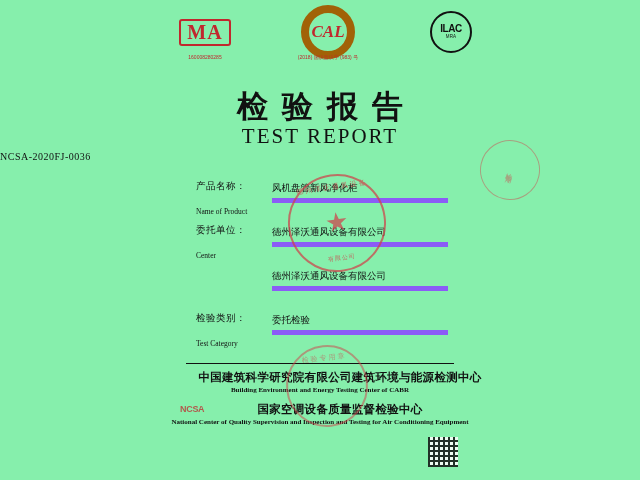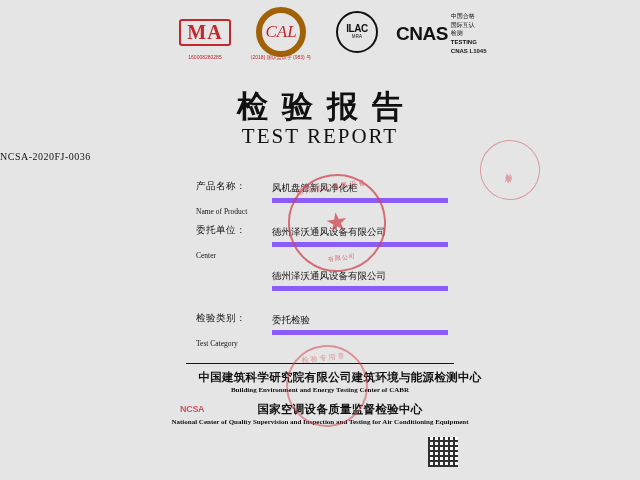--- a/index.html
+++ b/index.html
@@ -11,21 +11,21 @@
     width: 640px;
     height: 480px;
     overflow: hidden;
     font-family: "Liberation Serif", serif;
     color: #111;
   }
   .page {
     position: relative;
     width: 640px;
     height: 480px;
-    background: #e5e5e5;
+    background: #86efac;
   }
 
   
   .marks {
     position: absolute;
     top: 12px;
     left: 168px;
     width: 320px;
     height: 62px;
     display: flex;
@@ -63,28 +63,28 @@
     font-weight: bold;
     font-size: 20px;
     letter-spacing: 1px;
     padding: 1px 6px 2px 6px;
     border-radius: 3px;
     line-height: 1;
   }
   
   .cal-circle {
     width: 38px; height: 38px;
-    border: 6px solid #a16207;
+    border: 8px solid #a16207;
     border-radius: 50%;
     color: #c1272d;
     display: flex;
     align-items: center;
     justify-content: center;
     font-family: "Liberation Serif", serif;
-    font-weight: normal;
+    font-weight: bold;
     font-size: 17px;
     font-style: italic;
   }
   
   .ilac-circle {
     width: 38px; height: 38px;
     border: 2px solid #111;
     border-radius: 50%;
     display: flex;
     flex-direction: column;
@@ -341,32 +341,20 @@
     <div class="mark">
       <div class="mark-logo">
         <span class="ilac-circle">
           <span class="ilac-top">ILAC</span>
           <span class="ilac-bot">MRA</span>
         </span>
       </div>
       <div class="mark-caption black"></div>
     </div>
 
-    <div class="mark" style="width:92px; flex-direction:row; align-items:center; gap:3px;">
-      <div class="mark-logo">
-        <span class="cnas-text">CNAS</span>
-      </div>
-      <div class="cnas-block">
-        <div>中国合格</div>
-        <div>国际互认</div>
-        <div>检测</div>
-        <div class="bold">TESTING</div>
-        <div class="bold">CNAS L1045</div>
-      </div>
-    </div>
 
   </div>
 
   <div class="title-cn">检验报告</div>
   <div class="title-en">TEST REPORT</div>
   <div class="report-no">NCSA-2020FJ-0036</div>
 
   <div class="fields">
 
     <div class="field">

